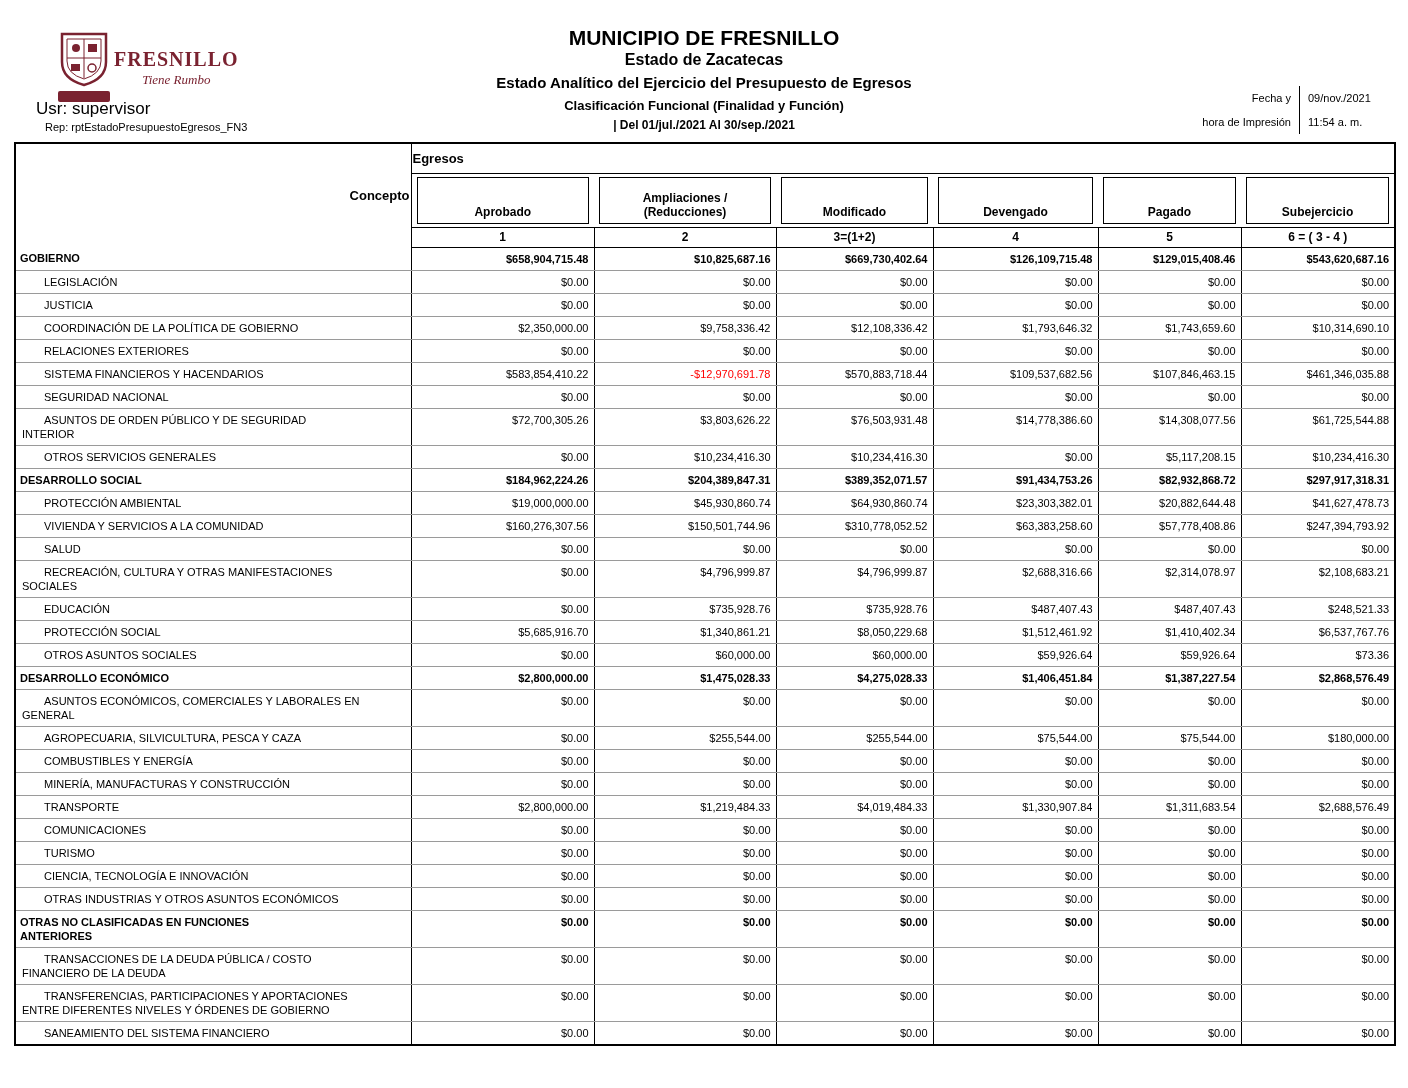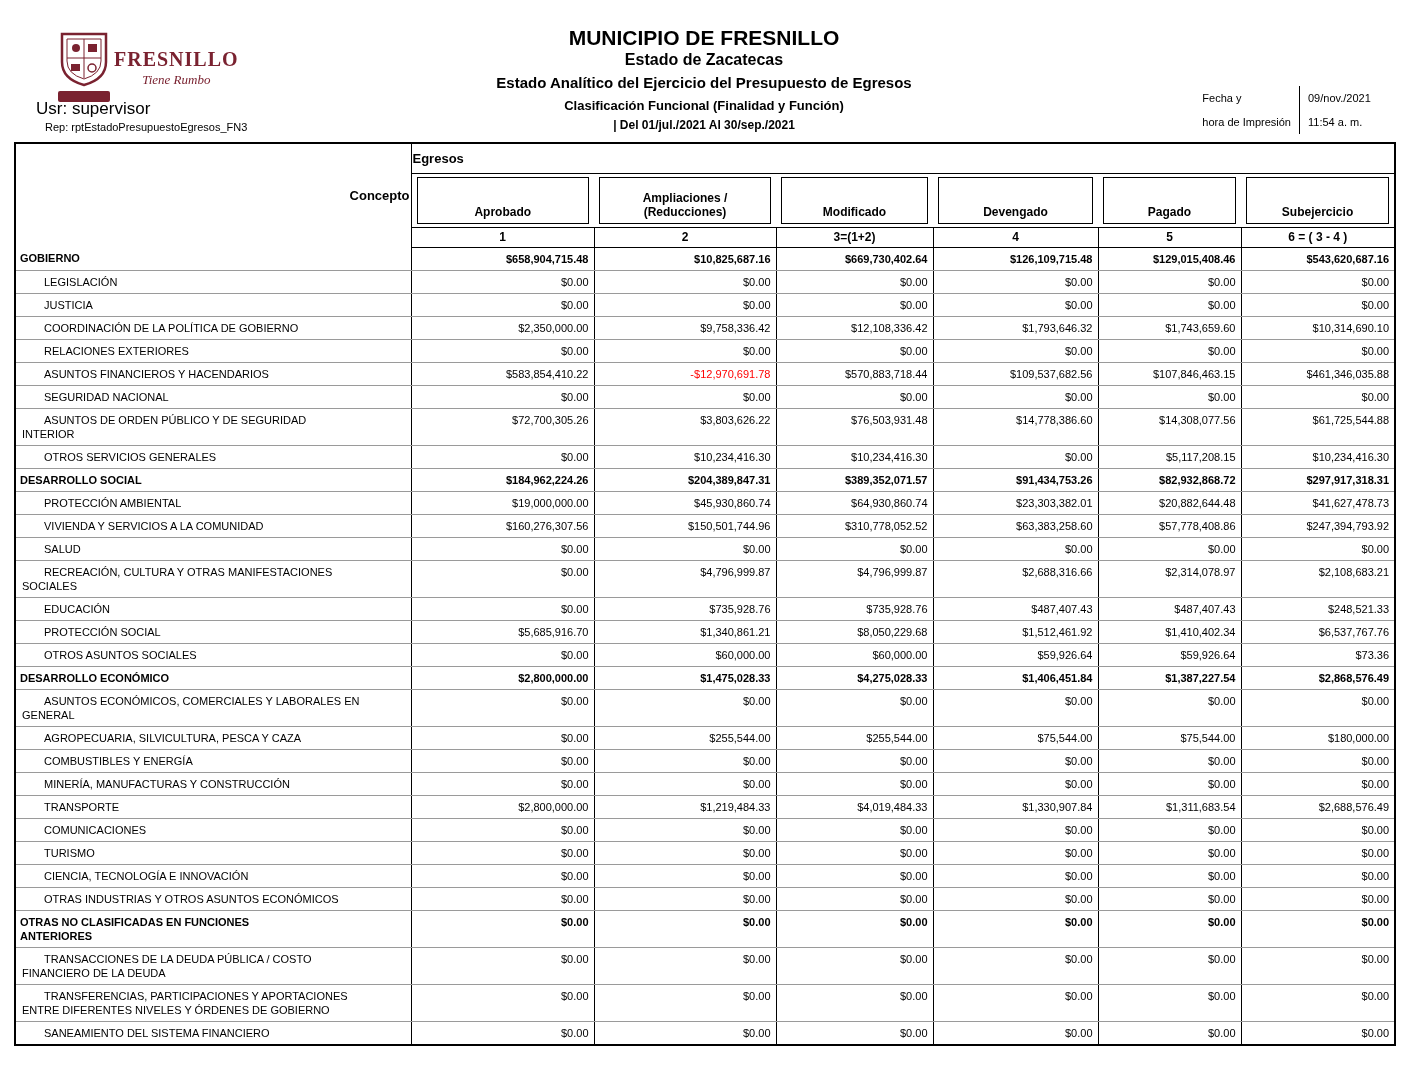--- a/index.html
+++ b/index.html
@@ -36,21 +36,21 @@
   .rep { position: absolute; left: 45px; top: 121px; font-size: 11px; }
 
   .titles { position: absolute; left: 0; right: 0; top: 26px; text-align: center; }
   .t1 { font-size: 21px; font-weight: bold; line-height: 24px; }
   .t2 { font-size: 16px; font-weight: bold; line-height: 20px; }
   .t3 { font-size: 15px; font-weight: bold; line-height: 20px; margin-top: 3px; }
   .t4 { font-size: 13px; font-weight: bold; line-height: 17px; margin-top: 4px; }
   .t5 { font-size: 12px; font-weight: bold; line-height: 16px; margin-top: 3px; }
 
   .print-info { position: absolute; right: 16px; top: 86px; display: flex; align-items: stretch; font-size: 11px; }
-  .pi-labels { padding-right: 8px; }
+  .pi-labels { text-align: right; padding-right: 8px; }
   .pi-labels div, .pi-values div { height: 24px; line-height: 24px; white-space: nowrap; }
   .pi-sep { width: 1px; background: #000; }
   .pi-values { padding-left: 8px; min-width: 92px; }
 
   
   table.rpt {
     position: absolute; top: 142px; left: 14px;
     width: 1380px; table-layout: fixed;
     border-collapse: collapse;
     border: 2px solid #000;
@@ -244,21 +244,21 @@
         <tr>
           <td class="concept">RELACIONES EXTERIORES</td>
           <td class="val">$0.00</td>
           <td class="val">$0.00</td>
           <td class="val">$0.00</td>
           <td class="val">$0.00</td>
           <td class="val">$0.00</td>
           <td class="val">$0.00</td>
         </tr>
         <tr>
-          <td class="concept">ASUNTOS FINANCIEROS Y HACENDARIOS</td>
+          <td class="concept">SISTEMA FINANCIEROS Y HACENDARIOS</td>
           <td class="val">$583,854,410.22</td>
           <td class="val neg">-$12,970,691.78</td>
           <td class="val">$570,883,718.44</td>
           <td class="val">$109,537,682.56</td>
           <td class="val">$107,846,463.15</td>
           <td class="val">$461,346,035.88</td>
         </tr>
         <tr>
           <td class="concept">SEGURIDAD NACIONAL</td>
           <td class="val">$0.00</td>

